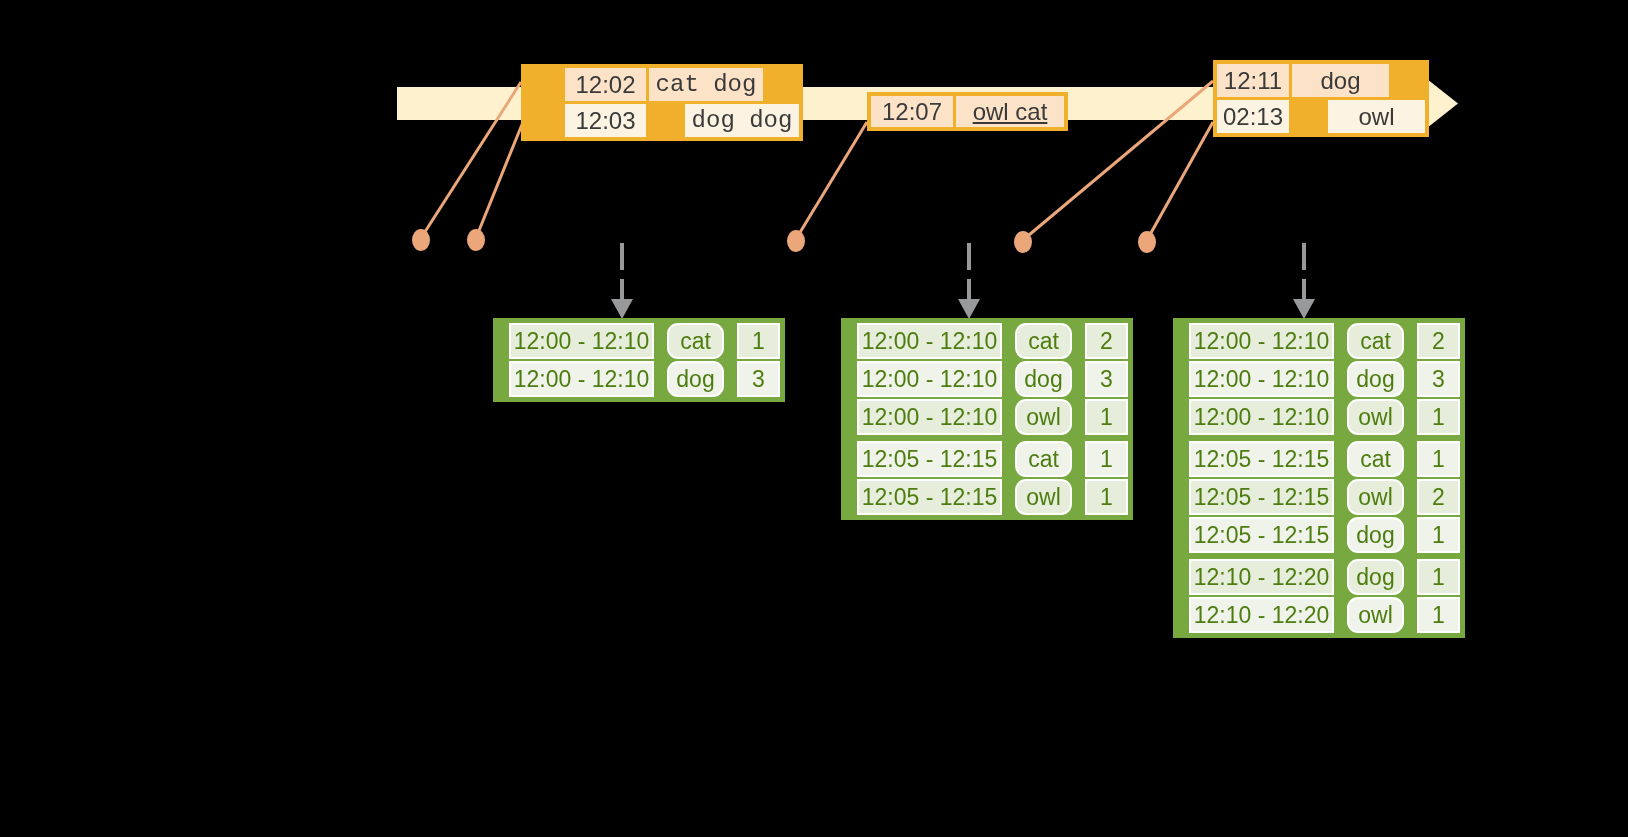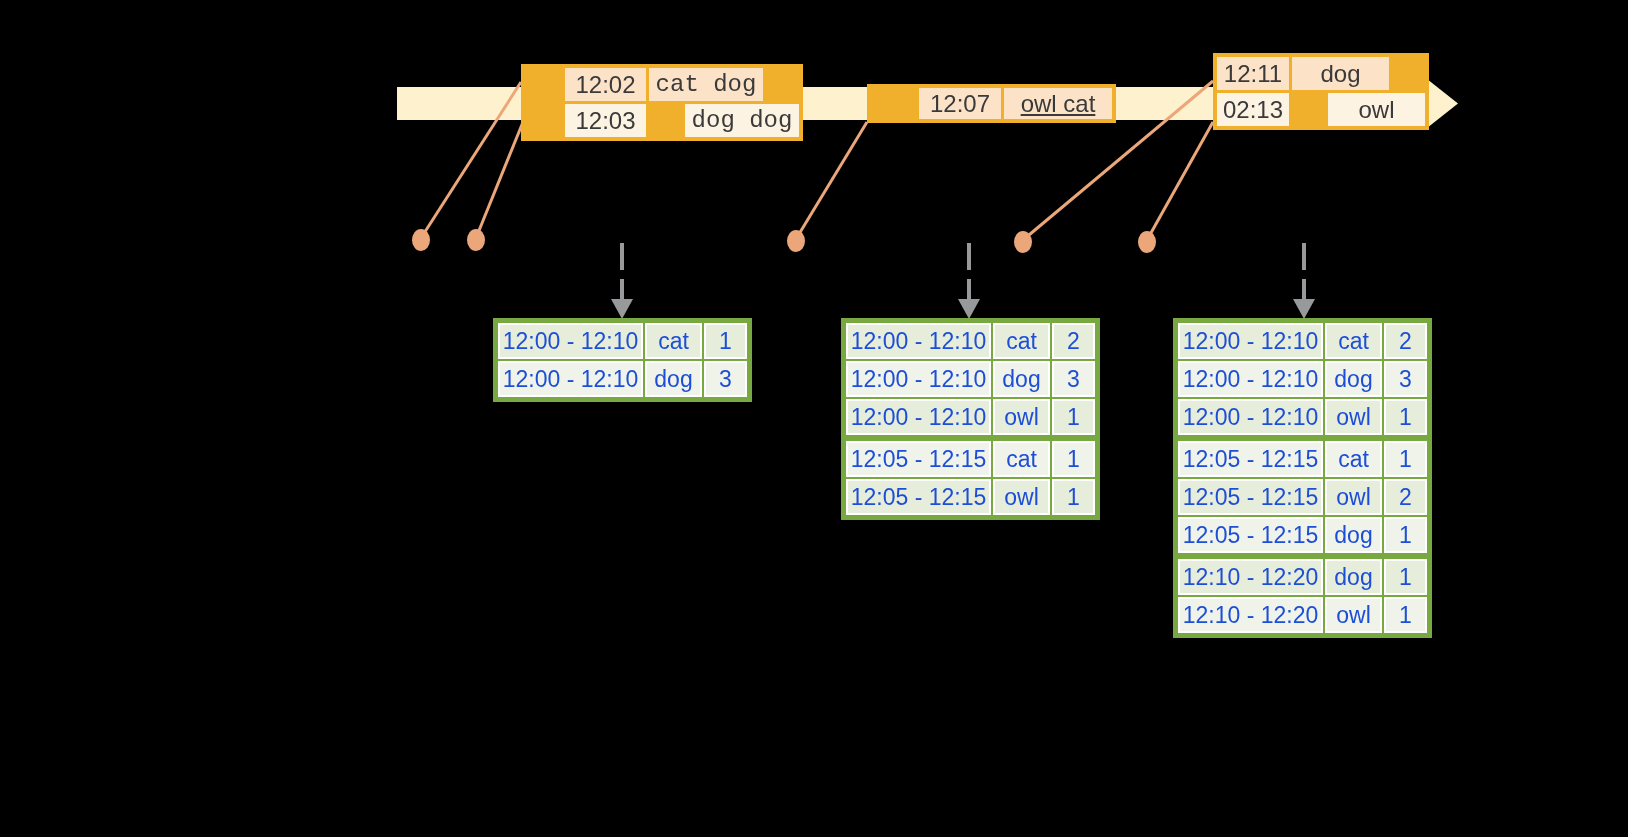--- a/index.html
+++ b/index.html
@@ -38,52 +38,53 @@
   }
   .erow.peach .ecell { background: #fce3c8; }
   .erow.cream .ecell { background: #fdf3e2; }
   .ecell.time { border-right: 3px solid #f0b02c; }
 
   .etable-a { left: 521px; top: 64px; }
   .etable-a .erow { height: 33px; }
   .etable-a .time  { width: 81px; margin-left: 40px; }
   .etable-a .words { width: 114px; font-family: Liberation Mono, monospace; }
 
-  .etable-b { left: 867px; top: 84px; padding-left: 48px; }
+  .etable-b { left: 867px; top: 92px; }
   .etable-b .erow { height: 31px; }
   .etable-b .time  { width: 82px; }
   .etable-b .words { width: 108px; text-decoration: underline; }
 
-  .etable-c { left: 1213px; top: 53px; }
+  .etable-c { left: 1213px; top: 60px; }
   .etable-c .erow { height: 33px; }
   .etable-c .time  { width: 72px; }
   .etable-c .words { width: 97px; }
 
   
   .gtable {
     position: absolute;
     border: 5px solid #78a840;
     background: #78a840;
   }
   .grow { display: flex; column-gap: 2px; }
   .grow + .grow { margin-top: 2px; }
   .grow.gstart { margin-top: 6px; }
   .gcell {
     border: 2px solid #ffffff;
     height: 32px;
     display: flex;
     align-items: center;
     justify-content: center;
     font-size: 23px;
-    color: #1d4ed8;
+    color: #4d7c0f;
+    margin-left: 11px;
   }
   .grow.shade-a .gcell { background: #e6edda; }
   .grow.shade-b .gcell { background: #eff3e9; }
   .gcell.win  { width: 141px; }
-  .gcell.word { width: 53px; }
+  .gcell.word { width: 53px; border-radius: 11px; }
   .gcell.cnt  { width: 39px; }
 
   .gtable-1 { left: 493px;  top: 318px; }
   .gtable-2 { left: 841px;  top: 318px; }
   .gtable-3 { left: 1173px; top: 318px; }
 </style>
 </head>
 <body>
 
 <div class="stage">

